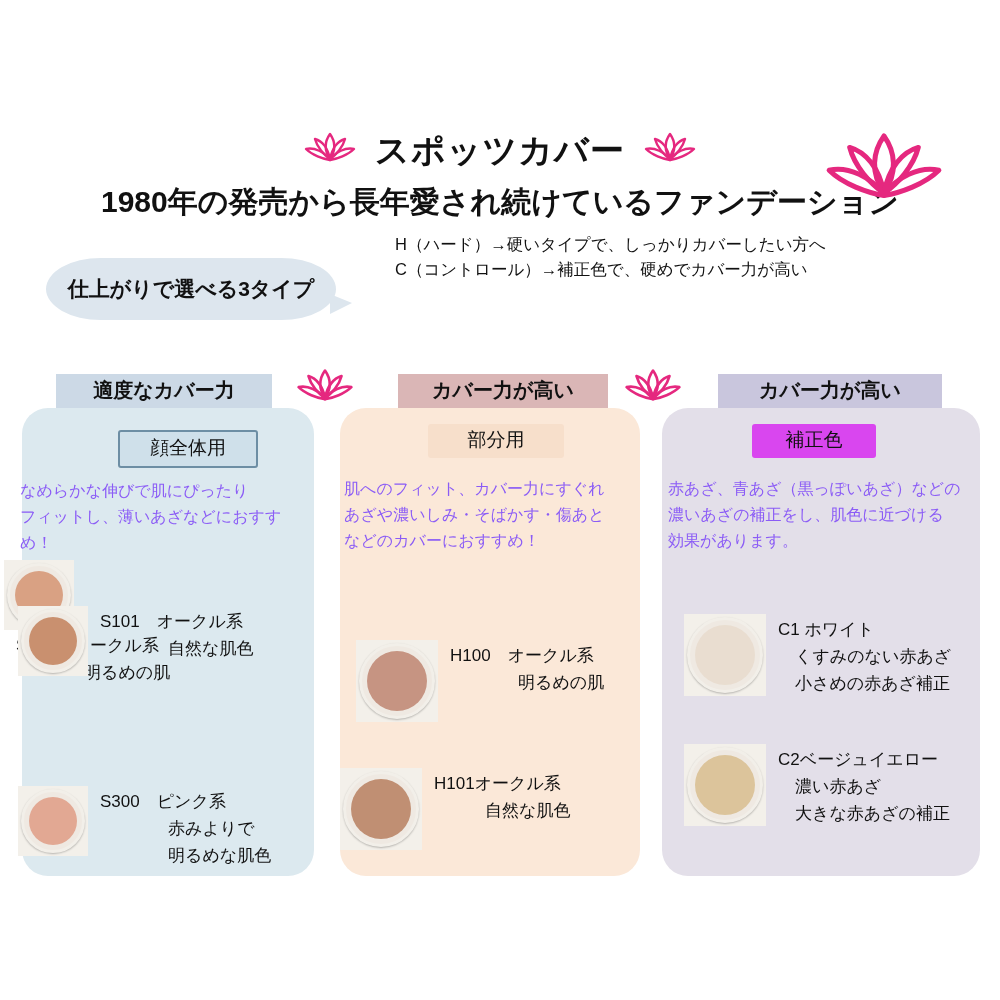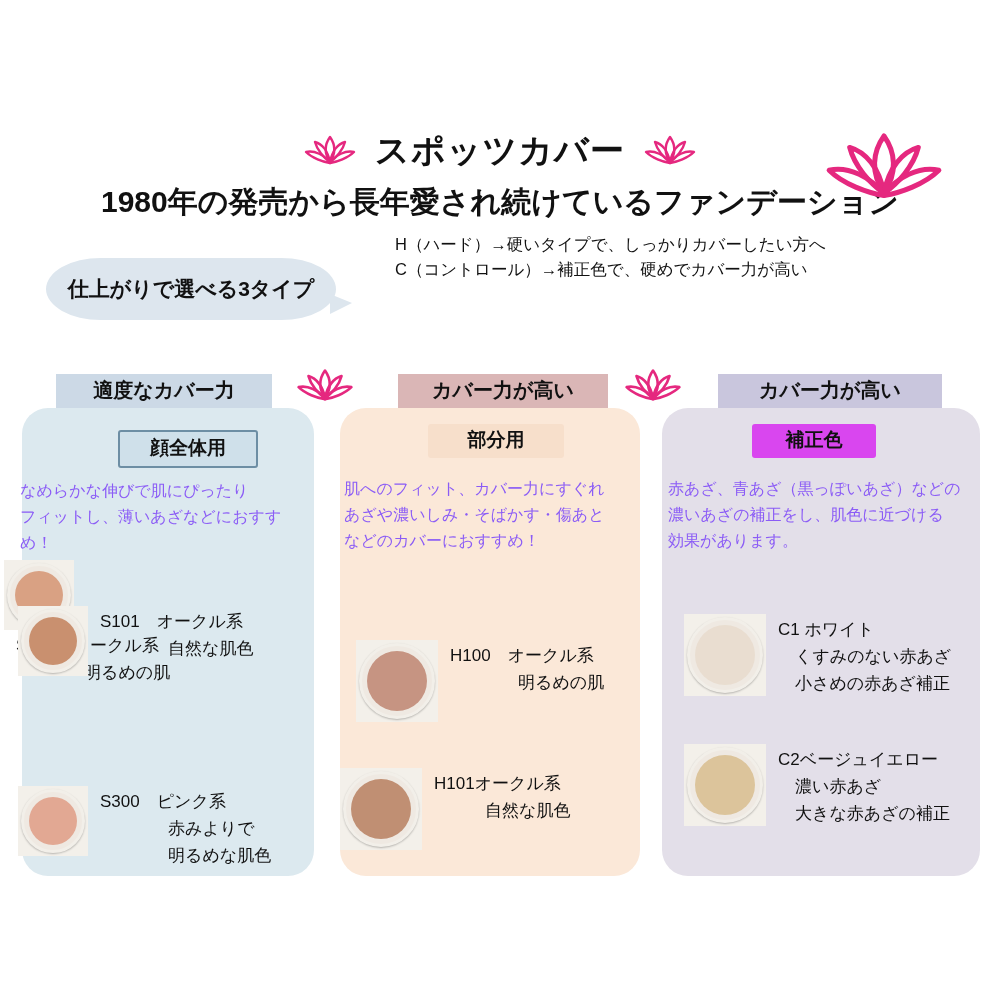--- a/index.html
+++ b/index.html
@@ -22,21 +22,20 @@
   }
 
   
   .title-row {
     position: absolute;
     top: 128px;
     left: 0;
     width: 1000px;
     text-align: center;
     display: flex;
-    align-items: center;
     justify-content: center;
     gap: 17px;
   }
   .main-title {
     font-size: 34px;
     font-weight: bold;
     letter-spacing: 1px;
     color: #111;
   }
   .subtitle {
@@ -113,21 +112,21 @@
   }
   .panel {
     position: absolute;
     border-radius: 26px;
     box-sizing: border-box;
   }
   .panel-label {
     position: absolute;
     padding: 3px 14px 5px 14px;
     font-size: 19px;
-    font-weight: bold;
+    font-weight: normal;
     color: #111;
     text-align: center;
   }
   .desc {
     position: absolute;
     font-size: 16px;
     line-height: 26px;
     color: #8b5cf6;
     white-space: pre-line;
   }

